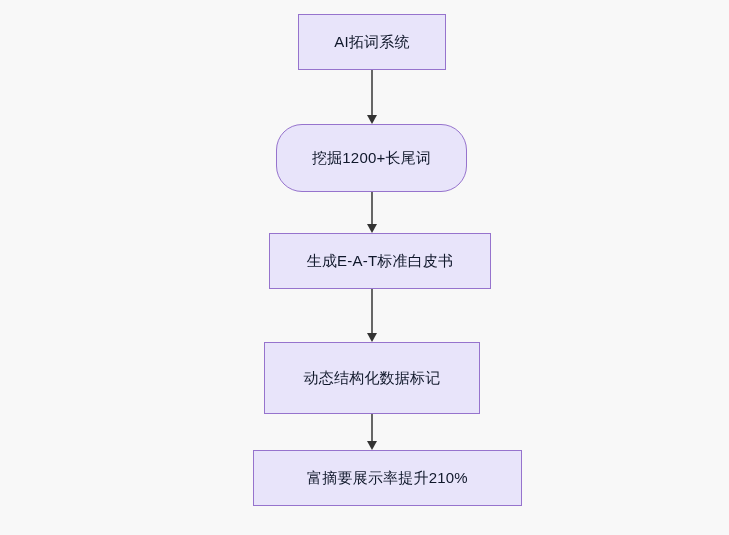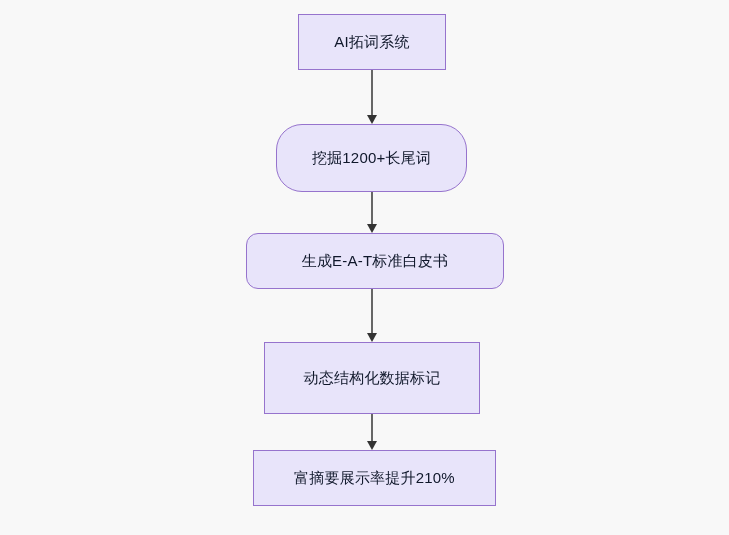--- a/index.html
+++ b/index.html
@@ -80,23 +80,23 @@
     <path class="edge-line" d="M 372 398 L 372 442"></path>
     <polygon class="edge-arrowhead" points="367,441 377,441 372,450"></polygon>
   </svg>
 
   <div class="node" style="left: 298px; top: 14px; width: 148px; height: 56px;">
     <span class="node-label">AI拓词系统</span>
   </div>
   <div class="node" style="left: 276px; top: 124px; width: 191px; height: 68px; border-radius: 26px;">
     <span class="node-label">挖掘1200+长尾词</span>
   </div>
-  <div class="node" style="left: 246px; top: 233px; width: 258px; height: 56px; border-radius: 12px;">
+  <div class="node" style="left: 269px; top: 233px; width: 222px; height: 56px;">
     <span class="node-label">生成E-A-T标准白皮书</span>
   </div>
   <div class="node" style="left: 264px; top: 342px; width: 216px; height: 72px;">
     <span class="node-label">动态结构化数据标记</span>
   </div>
-  <div class="node" style="left: 253px; top: 450px; width: 243px; height: 56px;">
+  <div class="node" style="left: 253px; top: 450px; width: 269px; height: 56px;">
     <span class="node-label">富摘要展示率提升210%</span>
   </div>
 
 </div>
 
 </body></html>

